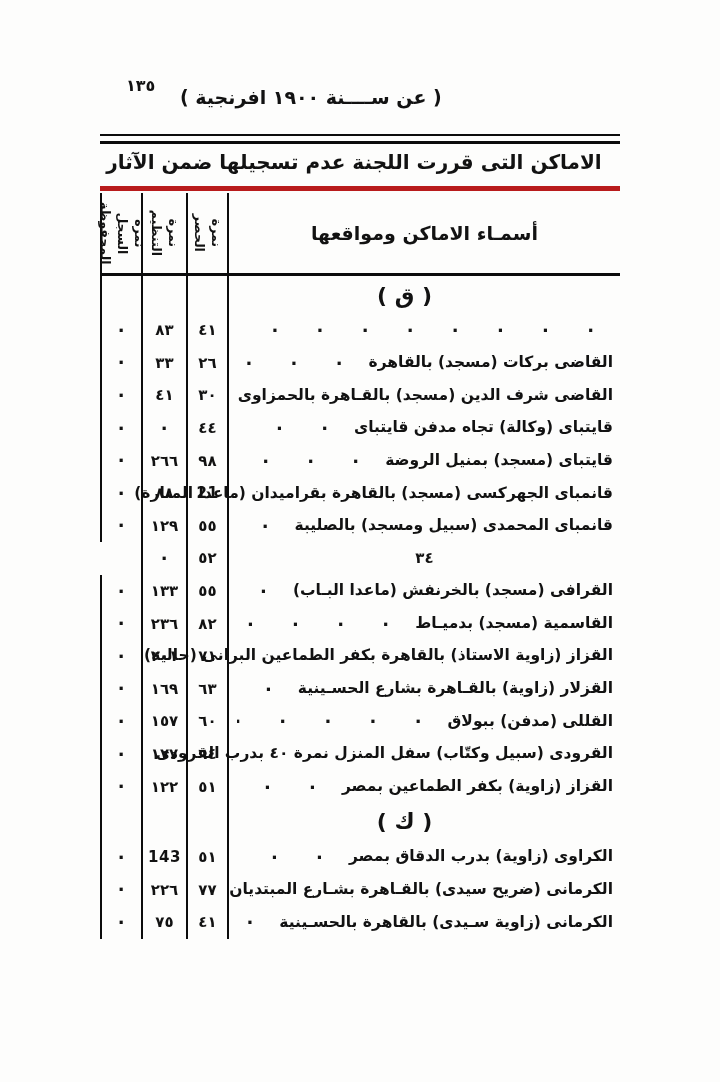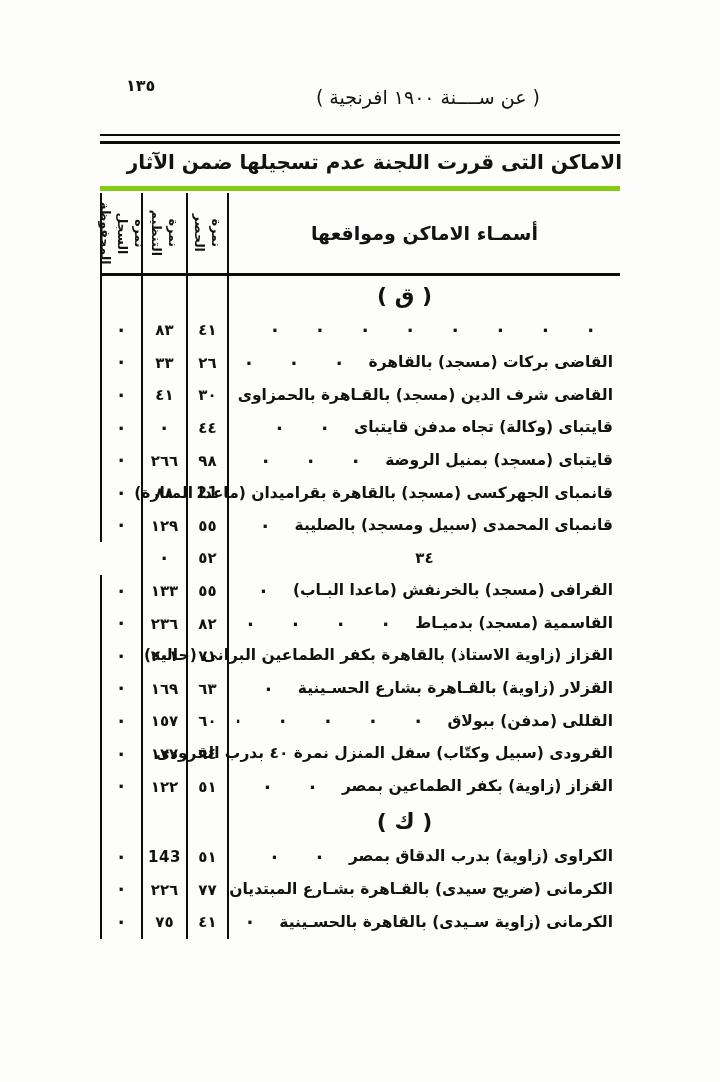--- a/index.html
+++ b/index.html
@@ -13,47 +13,48 @@
   }
   .page{
     position:relative;
     width:720px;height:1082px;
     background:#fdfdfc;
   }
   
   .edition-note{
     position:absolute;
     top:86px;right:180px;left:180px;
-    text-align:right;
-    font-size:19px;font-weight:normal;
+    text-align:left;
+    font-size:19px;font-weight:bold;
     letter-spacing:.5px;
     white-space:nowrap;
   }
   .page-number{
     position:absolute;
     top:76px;left:126px;
     font-size:16px;font-weight:bold;
   }
   .rule-top{
     position:absolute;
     top:134px;right:100px;left:100px;
   }
   .rule-top .r1{height:2px;background:#0c0c0c;}
   .rule-top .r2{height:3px;background:#0c0c0c;margin-top:5px;}
   .page-title{
     position:absolute;
-    top:150px;right:98px;left:100px;
+    top:150px;right:112px;left:100px;
+    text-align:center;
     font-size:20px;font-weight:bold;
     white-space:nowrap;
   }
   
   .monuments-table{
     position:absolute;
     top:186px;right:100px;left:100px;
-    border-top:5px solid #84cc16;
+    border-top:5px solid #b91c1c;
   }
   .t-head,.t-row,.t-section{
     display:grid;
     grid-template-columns:1fr 41px 45px 41px; 
   }
   .t-head{height:80px;border-bottom:3px solid #0c0c0c;margin-top:2px;}
   .cell{
     border-left:2px solid #0c0c0c;
     display:flex;align-items:center;justify-content:center;
     min-width:0;

